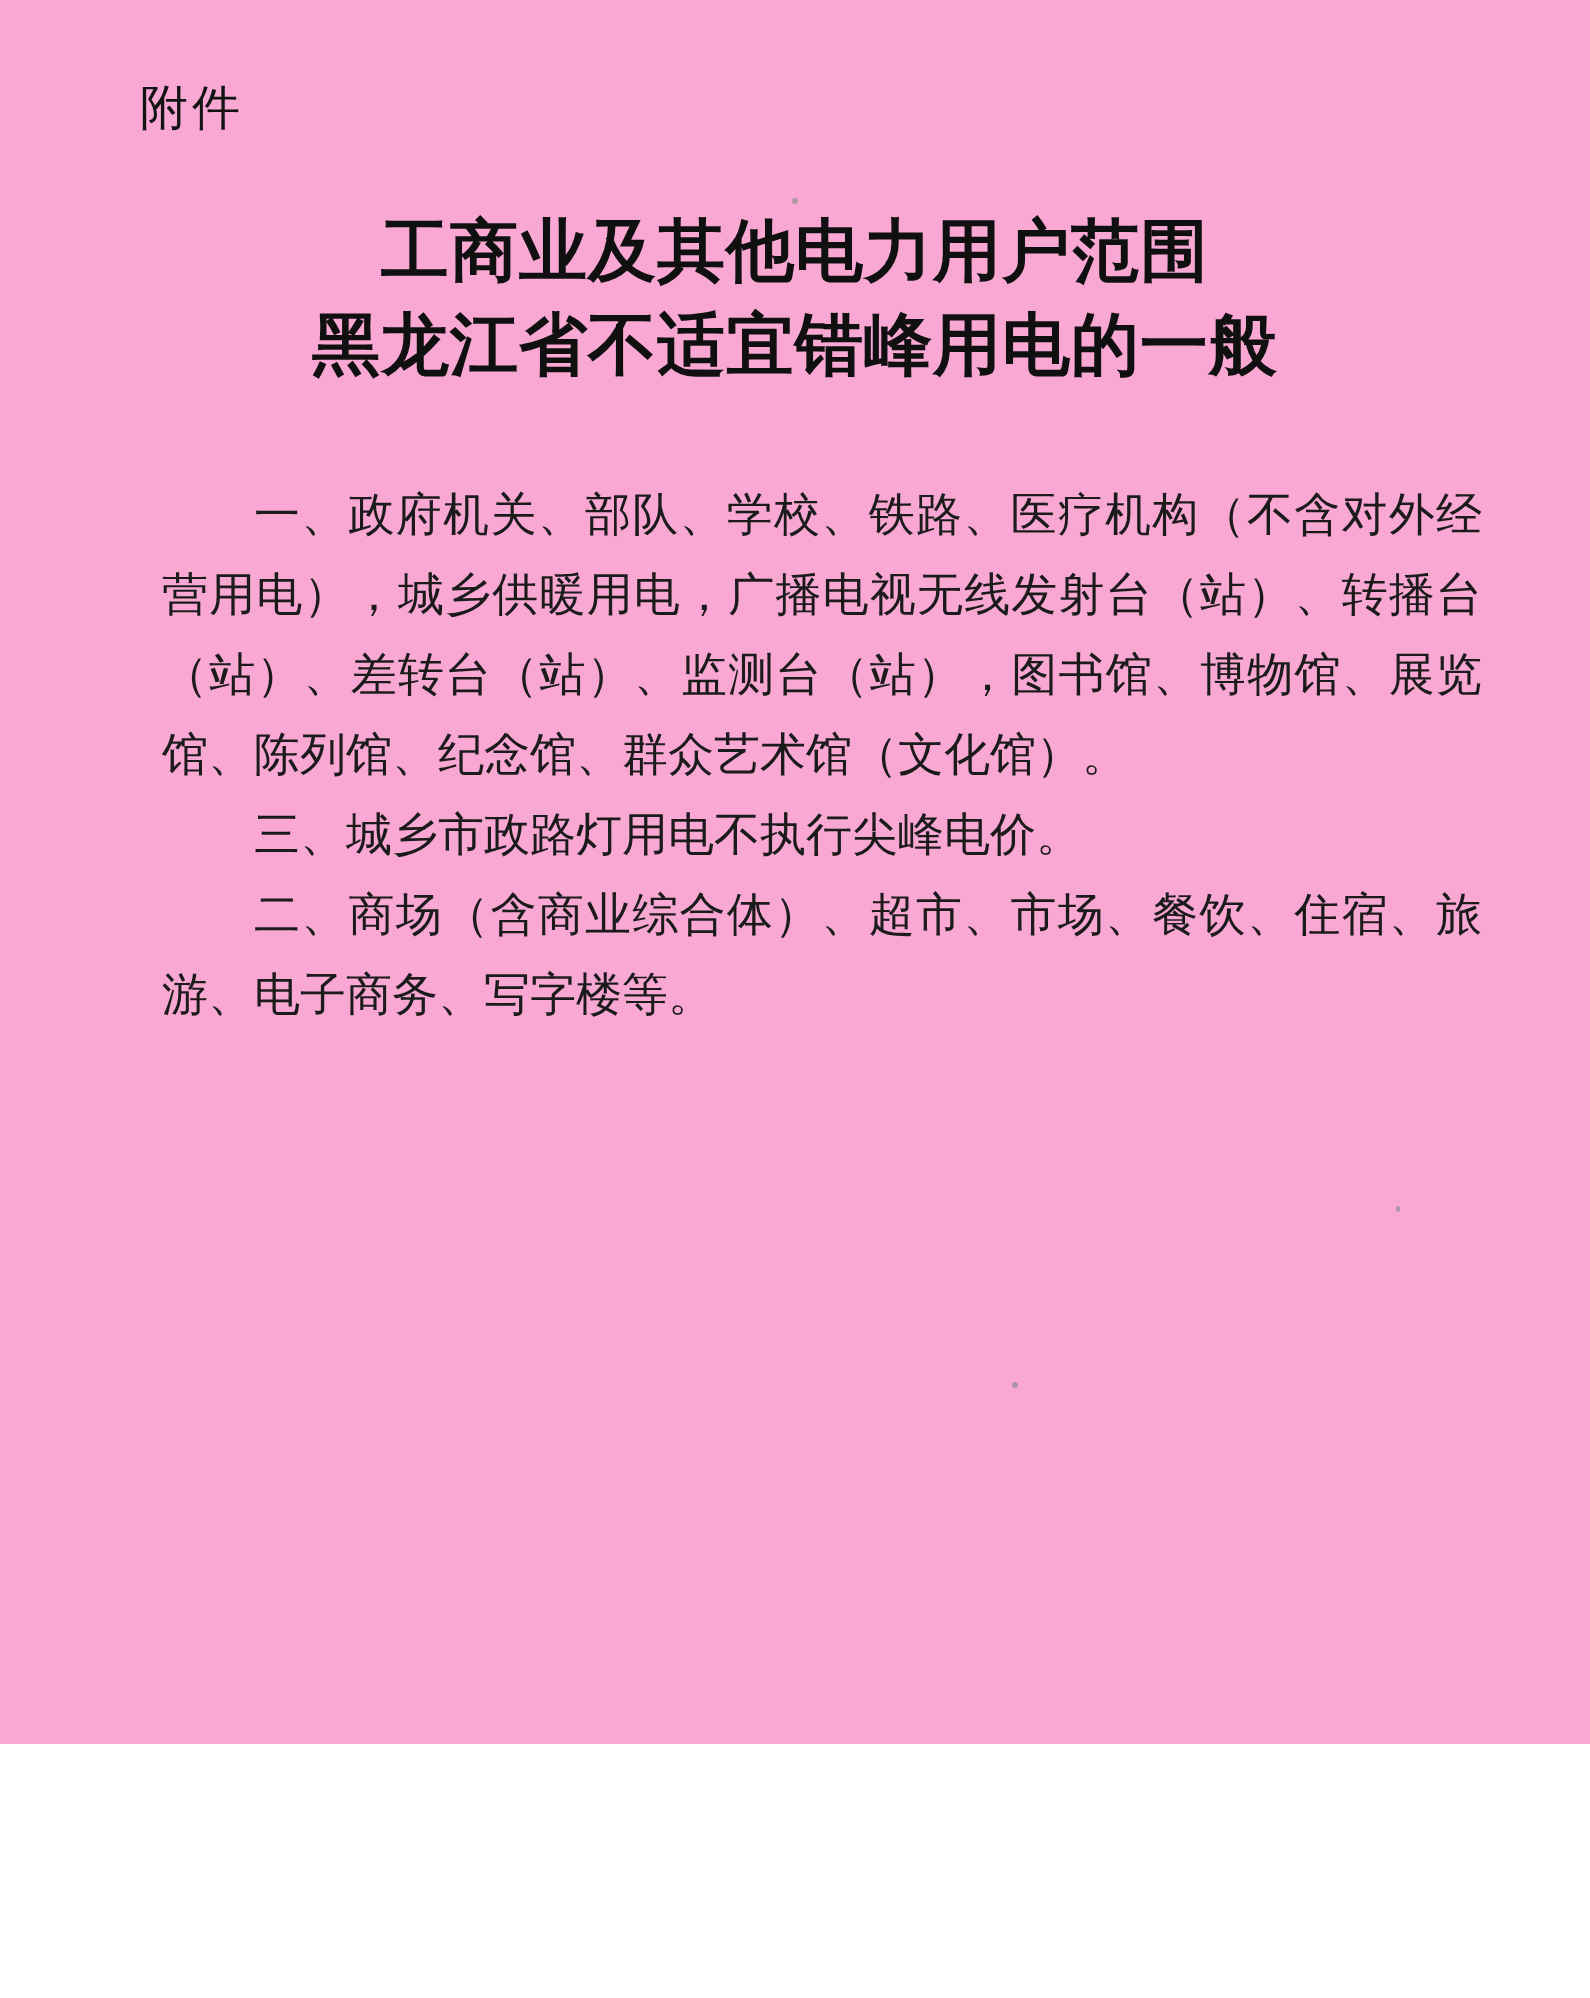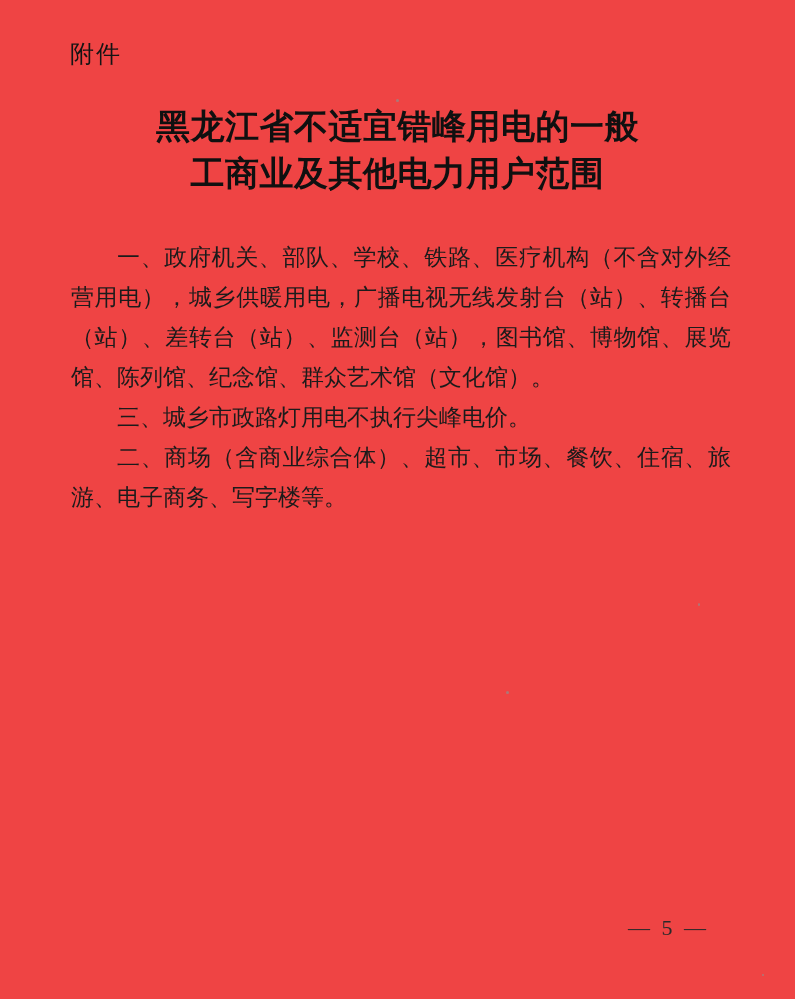--- a/index.html
+++ b/index.html
@@ -3,22 +3,22 @@
 <meta charset="utf-8">
 <style>
   html, body {
     margin: 0;
     padding: 0;
     background: #ffffff;
   }
   .page {
     position: relative;
     width: 795px;
-    height: 999px;
-    background: #ef4444;
+    height: 872px;
+    background: #f9a8d4;
     color: #1d1d1d;
     overflow: hidden;
   }
   .attachment-label {
     position: absolute;
     top: 38px;
     left: 70px;
     font-family: "Liberation Sans", sans-serif;
     font-weight: 500;
     font-size: 24px;
@@ -38,21 +38,21 @@
     line-height: 47px;
     letter-spacing: 0.5px;
     color: #101010;
   }
   .doc-title .title-line {
     display: block;
   }
   .doc-body {
     position: absolute;
     top: 238px;
-    left: 71px;
+    left: 81px;
     width: 660px;
     font-family: "Liberation Serif", serif;
     font-size: 23px;
     line-height: 40px;
     text-align: justify;
     text-justify: inter-character;
     color: #1b1b1b;
   }
   .doc-body p {
     margin: 0;
@@ -77,22 +77,22 @@
   }
 </style>
 </head>
 <body>
 
 <div class="page">
 
   <div class="attachment-label">附件</div>
 
   <h1 class="doc-title">
+    <span class="title-line">工商业及其他电力用户范围</span>
     <span class="title-line">黑龙江省不适宜错峰用电的一般</span>
-    <span class="title-line">工商业及其他电力用户范围</span>
   </h1>
 
   <div class="doc-body">
     <p>一、政府机关、部队、学校、铁路、医疗机构（不含对外经营用电），城乡供暖用电，广播电视无线发射台（站）、转播台（站）、差转台（站）、监测台（站），图书馆、博物馆、展览馆、陈列馆、纪念馆、群众艺术馆（文化馆）。</p>
     <p>三、城乡市政路灯用电不执行尖峰电价。</p>
     <p>二、商场（含商业综合体）、超市、市场、餐饮、住宿、旅游、电子商务、写字楼等。</p>
   </div>
 
   <div class="page-number">— 5 —</div>
 

